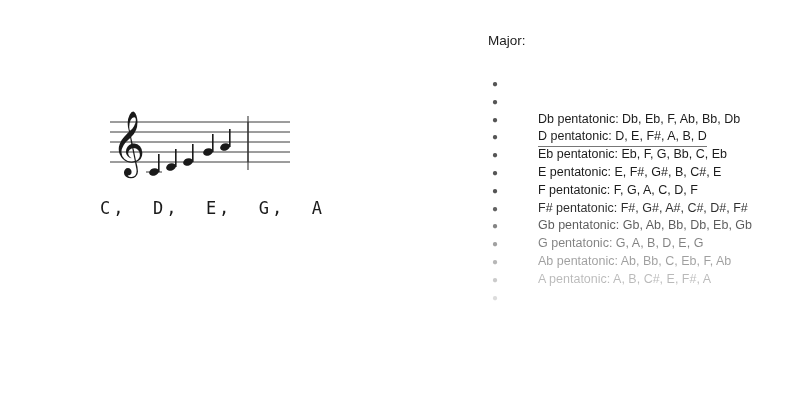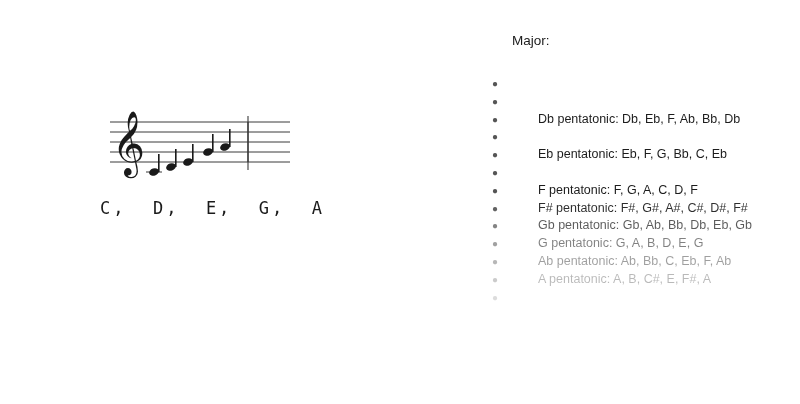--- a/index.html
+++ b/index.html
@@ -53,21 +53,20 @@
     width: 330px;
     height: 404px;
   }
 
   #list-heading {
     position: absolute;
     left: 18px;
     top: 33px;
     font-size: 13.5px;
     color: #1c1c1c;
-    margin-left: 24px;
   }
 
   #scale-list {
     position: absolute;
     left: 18px;
     top: 75px;
     width: 312px;
     margin: 0;
     padding: 0;
     list-style: none;
@@ -159,27 +158,29 @@
       </li>
       <li style="opacity: 1;">
         <span class="bullet">●</span>
       </li>
       <li style="opacity: 1;">
         <span class="bullet">●</span>
         <span class="txt">Db pentatonic: Db, Eb, F, Ab, Bb, Db</span>
       </li>
       <li class="underlined" style="opacity: 1;">
         <span class="bullet">●</span>
+        <span class="txt">D pentatonic: D, E, F#, A, B, D</span>
       </li>
       <li style="opacity: 1;">
         <span class="bullet">●</span>
         <span class="txt">Eb pentatonic: Eb, F, G, Bb, C, Eb</span>
       </li>
       <li style="opacity: 1;">
         <span class="bullet">●</span>
+        <span class="txt">E pentatonic: E, F#, G#, B, C#, E</span>
       </li>
       <li style="opacity: 1;">
         <span class="bullet">●</span>
         <span class="txt">F pentatonic: F, G, A, C, D, F</span>
       </li>
       <li style="opacity: 0.92;">
         <span class="bullet">●</span>
         <span class="txt">F# pentatonic: F#, G#, A#, C#, D#, F#</span>
       </li>
       <li style="opacity: 0.72;">

